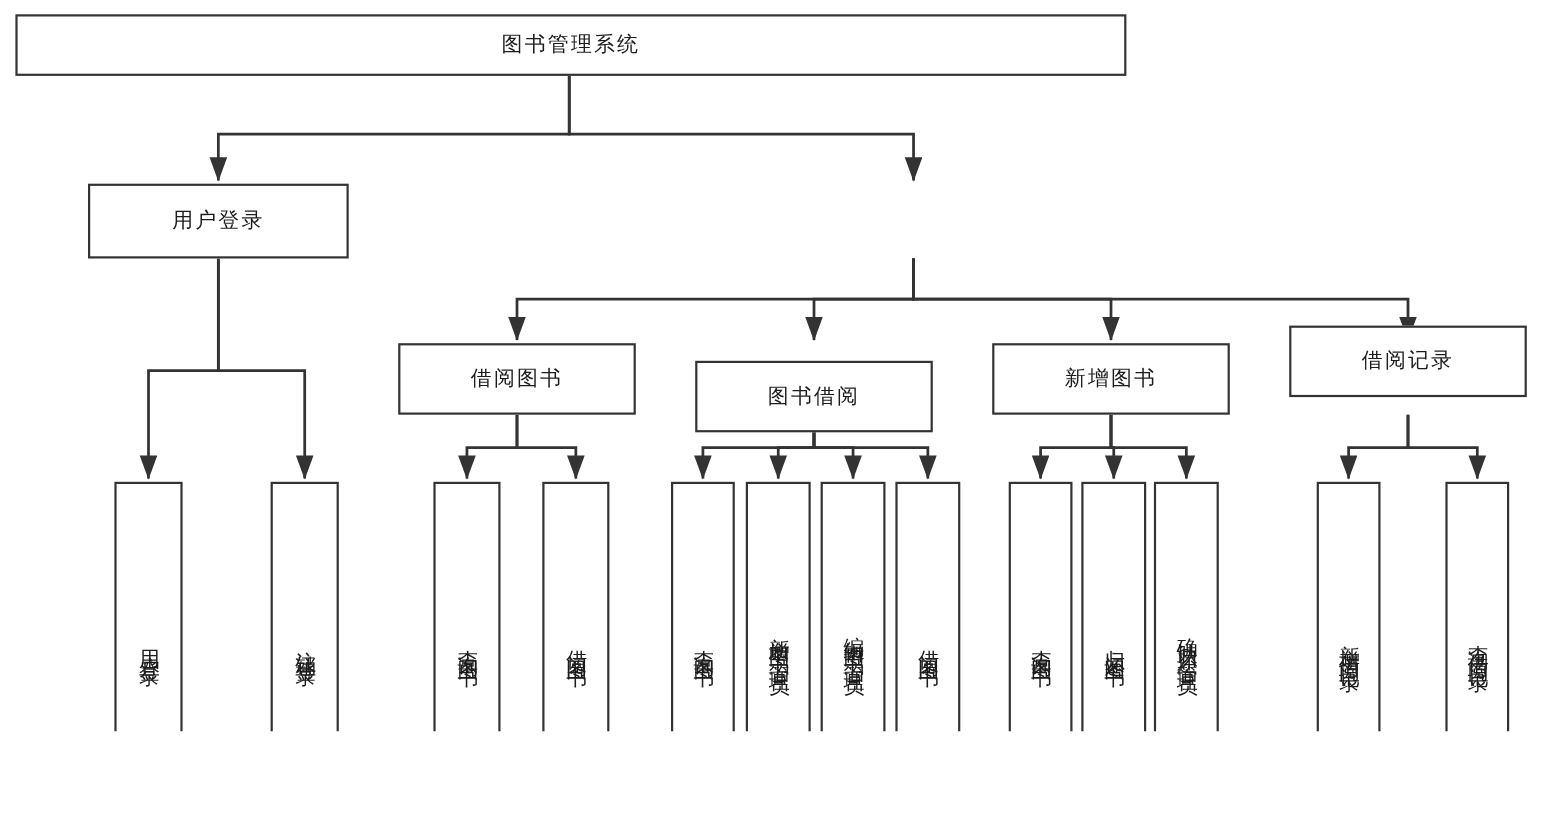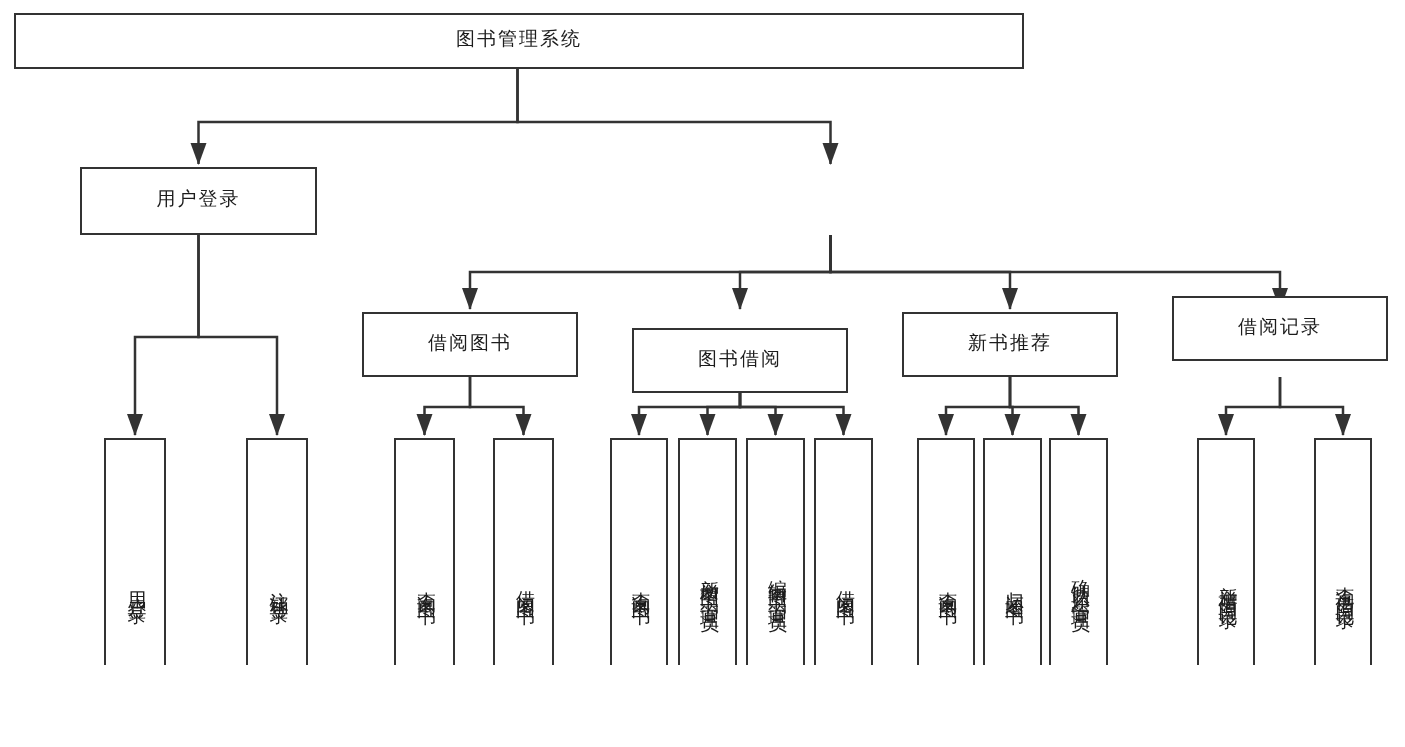--- a/index.html
+++ b/index.html
@@ -1,20 +1,20 @@
 <!DOCTYPE html>
 <html><head>
 <meta charset="utf-8">
 <style>
   html,body{margin:0;padding:0;background:#ffffff;}
   .canvas{
     position:relative;
     width:1405px;height:665px;
     background:#ffffff;
-    font-family:Liberation Mono, monospace;
+    font-family:Liberation Serif, serif;
     overflow:hidden;
   }
   .wires{position:absolute;left:0;top:0;width:1405px;height:747px;}
   .node{
     position:absolute;
     box-sizing:border-box;
     border:2px solid #333333;
     background:#ffffff;
     display:flex;
     align-items:center;
@@ -83,21 +83,21 @@
       <polyline points="1280,377 1280,407 1343,407 1343,435" marker-end="url(#ah)"></polyline>
     </g>
   </svg>
 
   <div class="node" style="left:14px;top:13px;width:1010px;height:56px">图书管理系统</div>
 
   <div class="node" style="left:80px;top:167px;width:237px;height:68px">用户登录</div>
 
   <div class="node" style="left:362px;top:312px;width:216px;height:65px">借阅图书</div>
   <div class="node" style="left:632px;top:328px;width:216px;height:65px">图书借阅</div>
-  <div class="node" style="left:902px;top:312px;width:216px;height:65px">新书推荐</div>
+  <div class="node" style="left:902px;top:312px;width:216px;height:65px">新增图书</div>
   <div class="node" style="left:1172px;top:296px;width:216px;height:65px">借阅记录</div>
 
   <div class="node vert" style="left:104px;top:438px;width:62px;height:296px">用户登录</div>
   <div class="node vert" style="left:246px;top:438px;width:62px;height:296px">注销登录</div>
 
   <div class="node vert" style="left:394px;top:438px;width:61px;height:296px">查询图书</div>
   <div class="node vert" style="left:493px;top:438px;width:61px;height:296px">借阅图书</div>
 
   <div class="node vert" style="left:610px;top:438px;width:58px;height:296px">查询图书</div>
   <div class="node vert" style="left:678px;top:438px;width:59px;height:296px">新增图书（管理员）</div>

